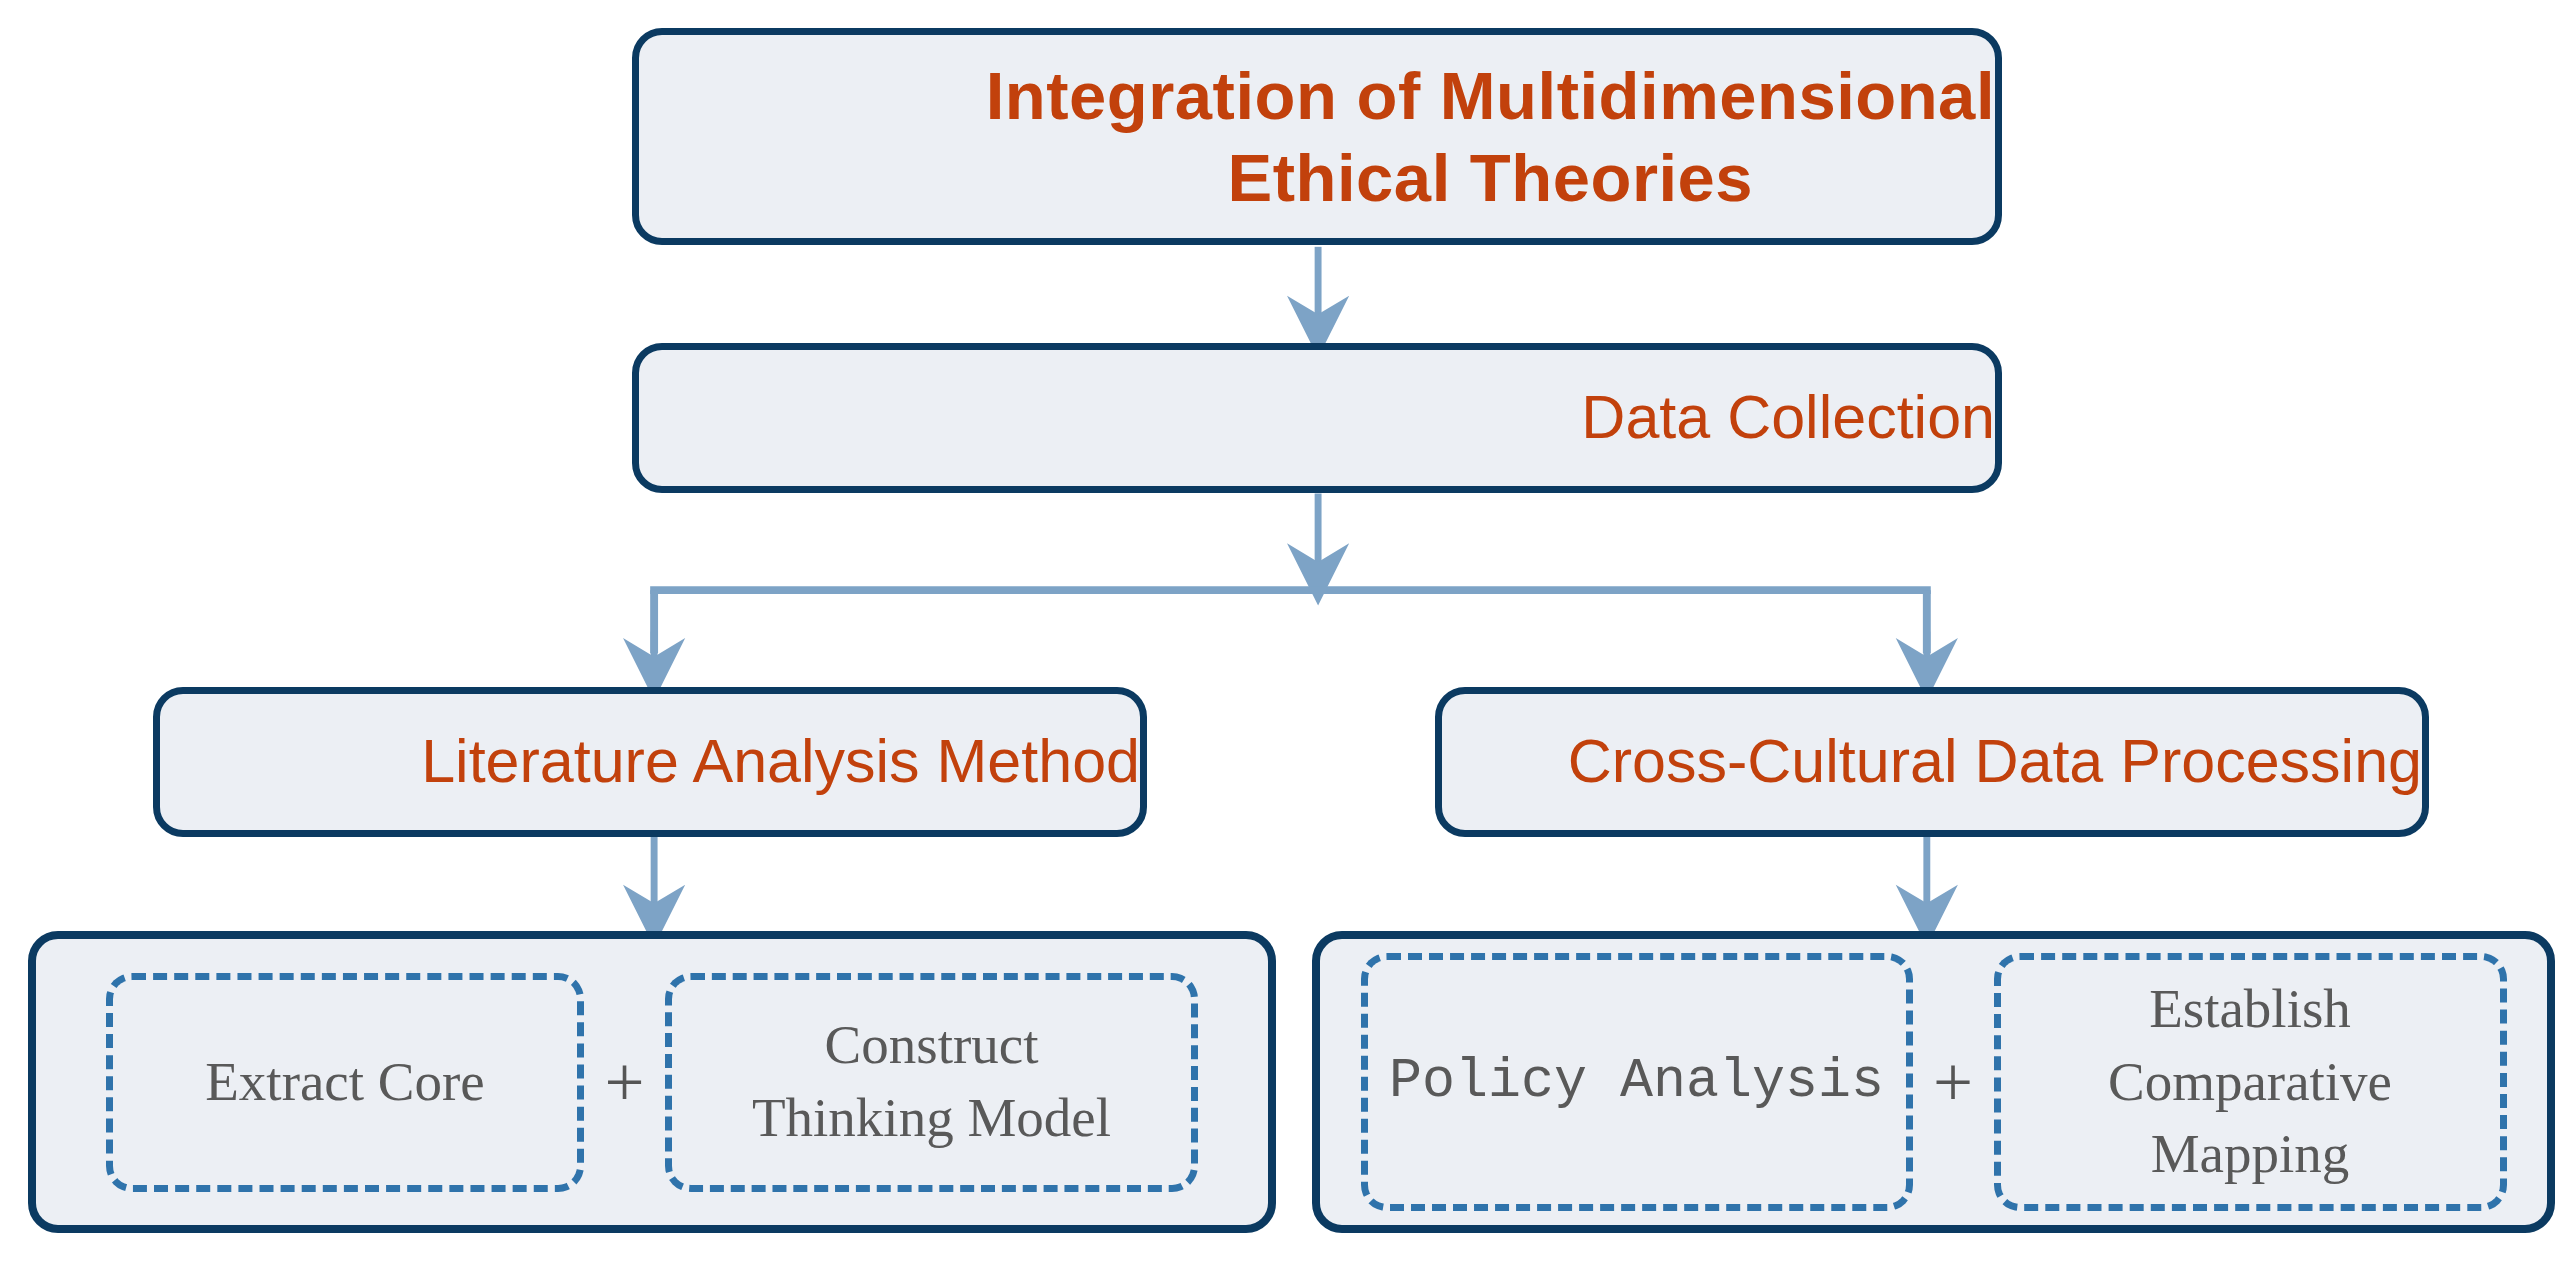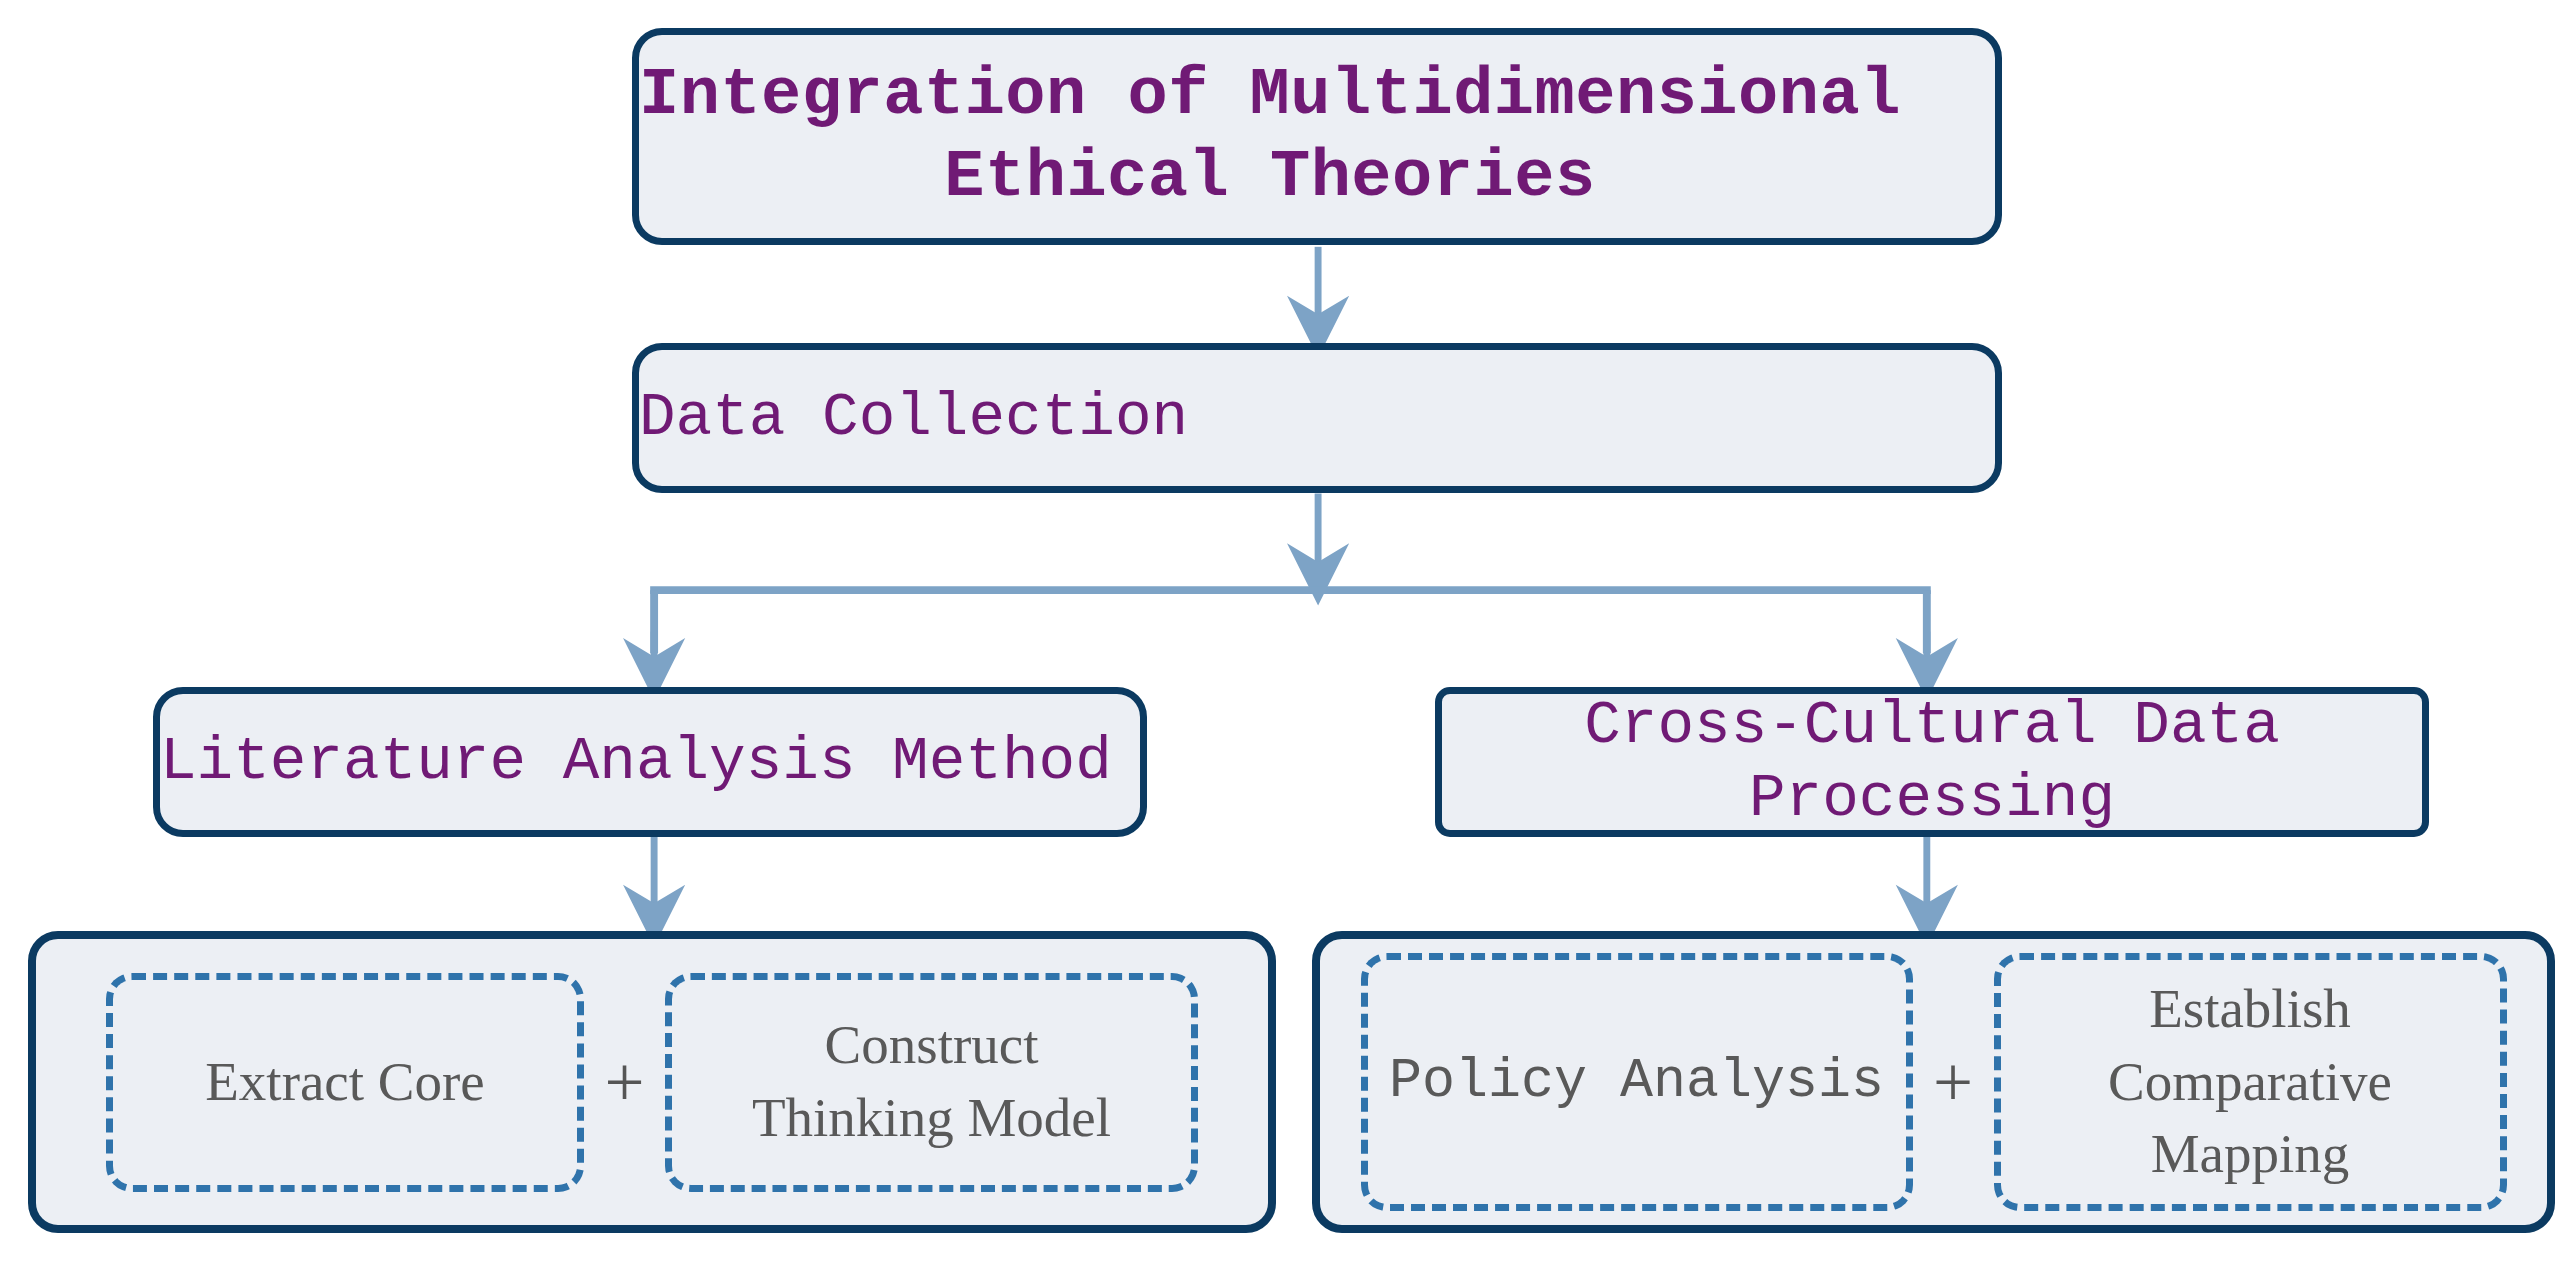--- a/index.html
+++ b/index.html
@@ -26,24 +26,24 @@
     pointer-events: none;
   }
   .node {
     position: absolute;
     box-sizing: border-box;
     background: #eceff4;
     border: 7px solid #0b3a61;
     border-radius: 30px;
     display: flex;
     align-items: center;
-    justify-content: flex-start;
+    justify-content: flex-end;
     text-align: center;
-    color: #701a75;
-    font-family: Liberation Mono, monospace;
+    color: #c2410c;
+    font-family: Liberation Sans, sans-serif;
   }
   .node-title {
     font-weight: bold;
     font-size: 67px;
     line-height: 1.22;
     letter-spacing: 0.5px;
   }
   .node-plain {
     font-weight: normal;
     font-size: 61px;
@@ -136,21 +136,21 @@
   </div>
 
   <div class="node node-plain" style="left:632px; top:343px; width:1370px; height:150px;">
     <span>Data Collection</span>
   </div>
 
   <div class="node node-plain" style="left:153px; top:687px; width:994px; height:150px;">
     <span>Literature Analysis Method</span>
   </div>
 
-  <div class="node node-plain" style="left:1435px; top:687px; width:994px; height:150px;border-radius:15px;">
+  <div class="node node-plain" style="left:1435px; top:687px; width:994px; height:150px;">
     <span>Cross-Cultural Data Processing</span>
   </div>
 
   <div class="group-box" style="left:28px; top:931px; width:1248px; height:302px;">
     <div class="group-inner">
       <div class="dashed-box" style="width:478px; height:219px; margin-left:28px;text-align:center;">
         <div>
           <span class="txt-line">Extract Core</span>
         </div>
       </div>

